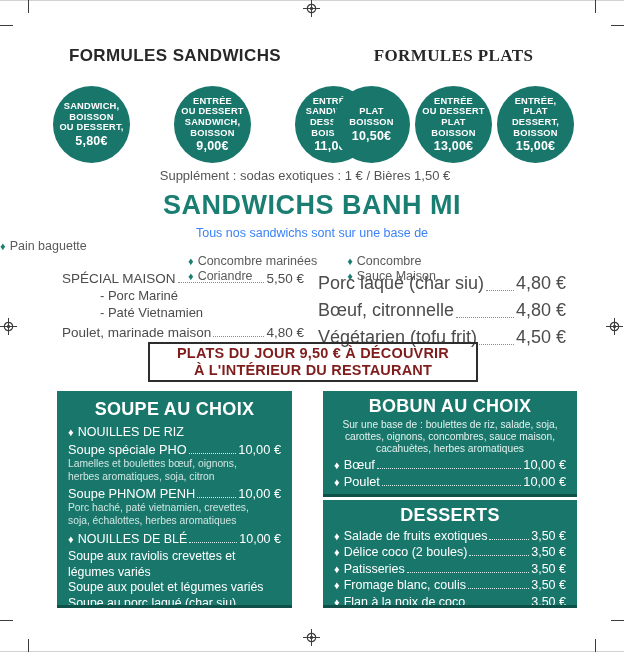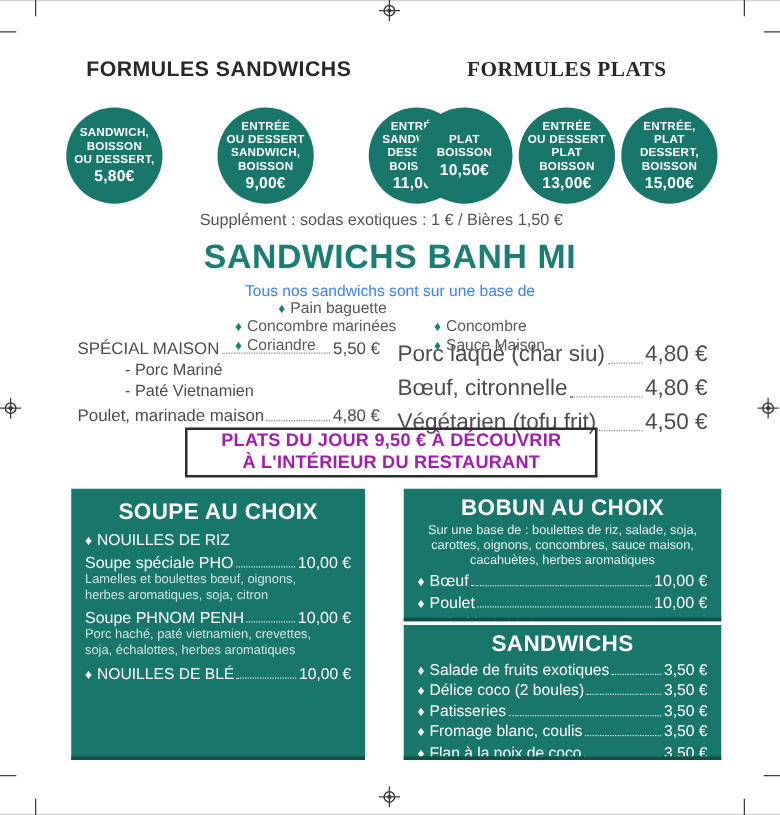--- a/index.html
+++ b/index.html
@@ -19,40 +19,40 @@
   .circle{width:77px;height:77px;border-radius:50%;background:#19766B;color:#fff;
     display:flex;flex-direction:column;align-items:center;justify-content:center;
     text-align:center;font-weight:bold;font-size:9.3px;line-height:10.6px;letter-spacing:.2px;}
   .cp{font-size:12.5px;line-height:14px;margin-top:1px;}
   .supplement{position:absolute;top:168px;left:0;width:610px;text-align:center;
     font-size:13px;color:#555;}
   .banh-title{position:absolute;top:190px;left:0;width:624px;text-align:center;
     color:#1B7E72;font-weight:bold;font-size:27px;letter-spacing:.5px;}
   .base-intro{position:absolute;top:226px;left:0;width:624px;text-align:center;
     font-size:12.5px;color:#3b82f6;}
-  .base-main{position:absolute;top:239px;left:0;width:532px;text-align:center;
+  .base-main{position:absolute;top:239px;left:0;width:532px;text-align:left;
     font-size:12.5px;color:#5a5a5a;}
   .dia{color:#1B7E72;font-size:11px;margin-right:4px;}
   .ingredients{position:absolute;top:254px;left:0;width:624px;display:flex;justify-content:center;}
   .ing-grid{display:grid;grid-template-columns:auto auto;column-gap:30px;row-gap:1px;
     font-size:12.5px;color:#5a5a5a;text-align:left;}
   
   .mrow{display:flex;align-items:baseline;}
   .nm{white-space:nowrap;}
   .pr{white-space:nowrap;}
   .ld{flex:1;border-bottom:1.6px dotted #8a8a8a;margin:0 2px;align-self:flex-end;margin-bottom:3px;min-width:8px;}
   .list-left{position:absolute;left:62px;top:271px;width:242px;font-size:13.5px;color:#4c4c4c;}
   .list-right{position:absolute;left:318px;top:273px;width:248px;font-size:18px;color:#4c4c4c;}
   .list-right .mrow{margin-bottom:6px;}
   .sub{padding-left:38px;font-size:13px;line-height:15px;margin-top:2px;}
   .list-left .mrow.second{margin-top:5px;}
   
   .pdj{position:absolute;left:148px;top:342px;width:330px;height:40px;border:2px solid #2d2d2d;
     box-sizing:border-box;display:flex;flex-direction:column;justify-content:center;
-    text-align:center;font-weight:bold;font-size:14.5px;color:#a21caf;line-height:17px;letter-spacing:.2px;}
+    text-align:center;font-weight:bold;font-size:14.5px;color:#7f1d1d;line-height:17px;letter-spacing:.2px;}
   
   .gbox{position:absolute;background:#19766B;color:#fff;box-sizing:border-box;
     padding:6px 11px;border-bottom:3px solid #0f5049;overflow:hidden;}
   .gbox .gtitle{text-align:center;font-weight:bold;font-size:18px;letter-spacing:.3px;margin:2px 0 4px;}
   .gbox .dia{color:#fff;}
   .gbox .ld{border-bottom:1.5px dotted rgba(255,255,255,.85);margin-bottom:3px;}
   #soupe{left:57px;top:391px;width:235px;height:217px;}
   #bobun{left:323px;top:391px;width:254px;height:106px;padding-top:5px;}
   #desserts{left:323px;top:500px;width:254px;height:108px;padding-top:5px;}
   .sec-label{font-size:12.5px;margin-top:5px;display:flex;align-items:baseline;}
@@ -227,20 +227,25 @@
   <div class="g-desc">
     <div>Porc haché, paté vietnamien, crevettes,</div>
     <div>soja, échalottes, herbes aromatiques</div>
   </div>
   <div class="sec-label">
     <span class="dia">♦</span>
     <span class="nm">NOUILLES DE BLÉ</span>
     <span class="ld"></span>
     <span class="pr">10,00 €</span>
   </div>
+  <div class="variants">
+    <div>Soupe aux raviolis crevettes et légumes variés</div>
+    <div>Soupe aux poulet et légumes variés</div>
+    <div>Soupe au porc laqué (char siu)</div>
+  </div>
 </div>
 
 <div class="gbox" id="bobun">
   <div class="gtitle" style="margin:0 0 2px;">BOBUN AU CHOIX</div>
   <div class="bobun-base">
     <div>Sur une base de : boulettes de riz, salade, soja,</div>
     <div>carottes, oignons, concombres, sauce maison,</div>
     <div>cacahuètes, herbes aromatiques</div>
   </div>
   <div class="g-item">
@@ -257,21 +262,21 @@
   </div>
   <div class="g-item">
     <span class="dia">♦</span>
     <span class="nm">Tofu frit</span>
 
     <span class="pr">10,00 €</span>
   </div>
 </div>
 
 <div class="gbox" id="desserts">
-  <div class="gtitle" style="margin:0 0 2px;">SANDWICHS</div>
+  <div class="gtitle" style="margin:0 0 2px;">DESSERTS</div>
   <div class="g-item">
     <span class="dia">♦</span>
     <span class="nm">Salade de fruits exotiques</span>
     <span class="ld"></span>
     <span class="pr">3,50 €</span>
   </div>
   <div class="g-item">
     <span class="dia">♦</span>
     <span class="nm">Délice coco (2 boules)</span>
     <span class="ld"></span>

